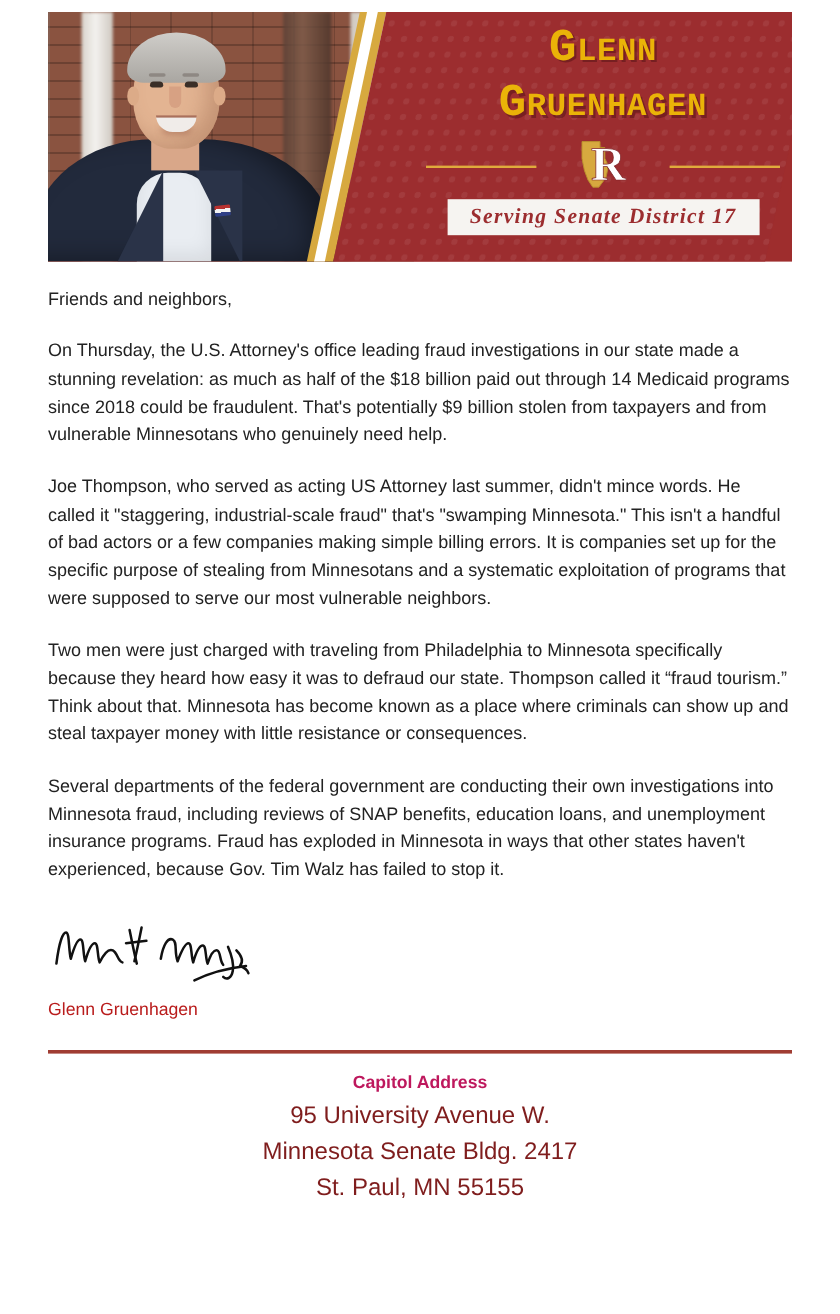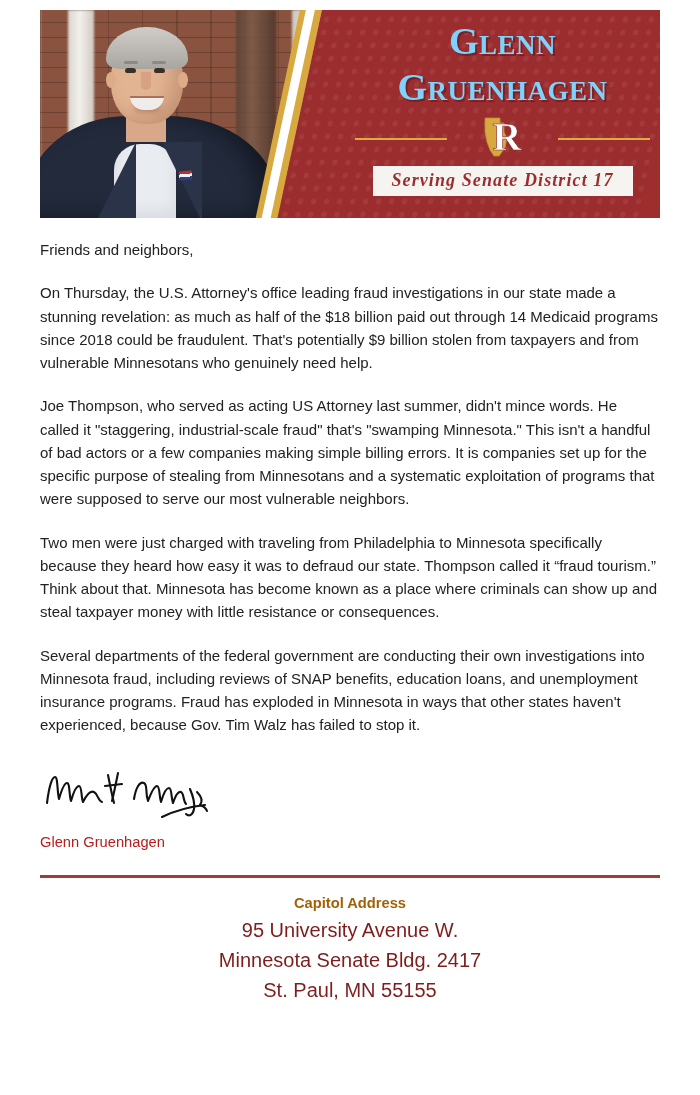--- a/index.html
+++ b/index.html
@@ -195,22 +195,22 @@
     background-size: 13px 13px;
     transform: skewX(-12deg);
     transform-origin: top left;
   }
   .banner-content {
     position: absolute;
     left: 305px; top: 0;
     width: 315px; height: 208px;
   }
   .title-line {
-    color: #7dd3fc;
-    font-family: Liberation Serif, serif;
+    color: #eab308;
+    font-family: Liberation Mono, monospace;
     font-weight: bold;
     text-align: center;
     letter-spacing: 0.5px;
     text-shadow: 2px 2px 0 rgba(90,20,22,.55);
     line-height: 1;
     white-space: nowrap;
   }
   .title-first {
     font-size: 38px;
     margin-top: 12px;
@@ -291,21 +291,21 @@
   }
   .footer {
     margin: 0 40px;
     width: 620px;
     text-align: center;
     padding-top: 17px;
   }
   .footer-heading {
     font-size: 14.7px;
     font-weight: bold;
-    color: #a16207;
+    color: #be185d;
     margin-bottom: 4px;
   }
   .footer-line {
     font-size: 20px;
     line-height: 1.52;
     color: #7f1d1d;
   }
 </style>
 </head>
 <body>

